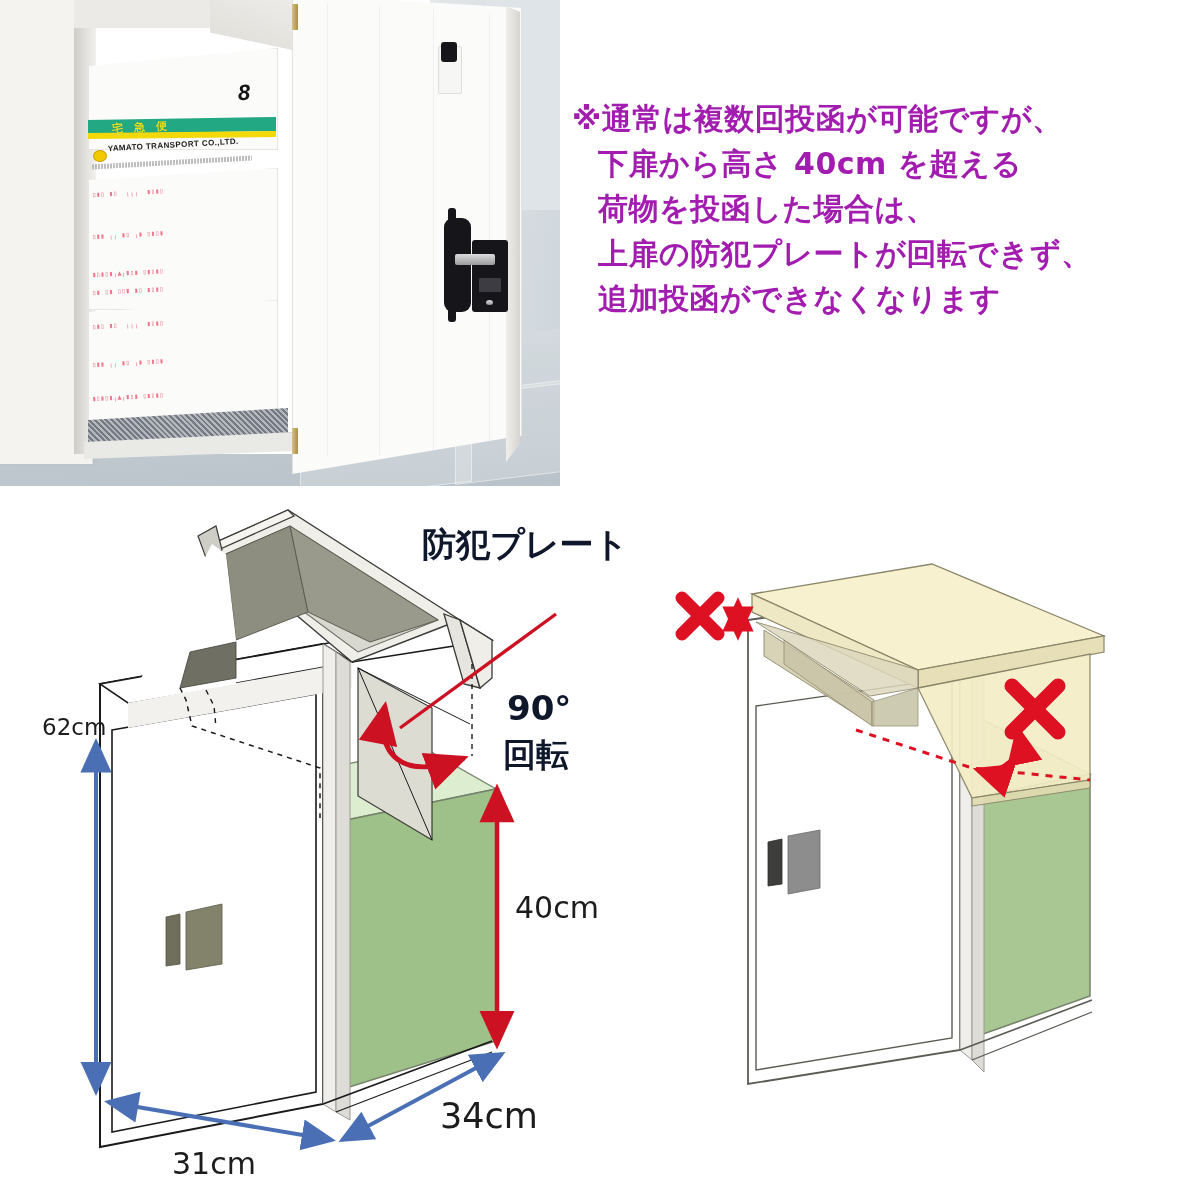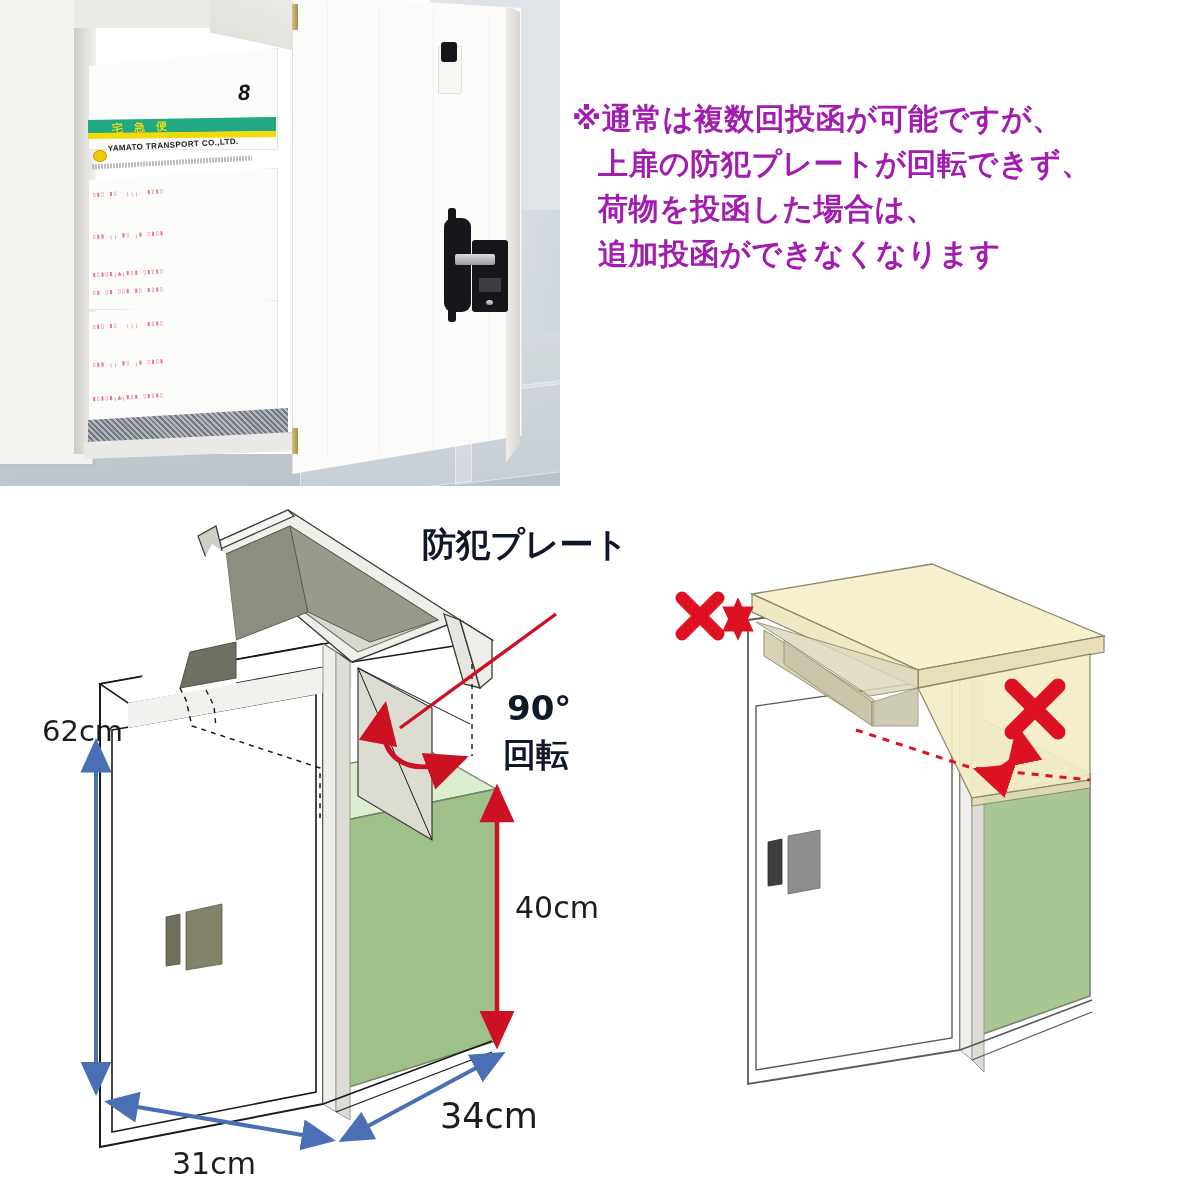--- a/index.html
+++ b/index.html
@@ -155,22 +155,23 @@
     <div class="lock-blk" style="left:472px;top:240px;width:36px;height:72px;border-radius:3px;"></div>
     <div class="handle-bar" style="left:455px;top:254px;width:40px;height:11px;"></div>
     <div class="lock-blk" style="left:479px;top:278px;width:22px;height:14px;background:#3c3c42;border-radius:1px;"></div>
     <div class="handle-bar" style="left:486px;top:300px;width:7px;height:5px;border-radius:50%;"></div>
 
     <div class="photo-sep"></div>
   </div>
 
   <div class="note">
     <span class="l">※通常は複数回投函が可能ですが、</span>
+    <span class="l ind">下扉から高さ 40cm を超える</span>
+    <span class="l ind">荷物を投函した場合は、</span>
     <span class="l ind">上扉の防犯プレートが回転できず、</span>
-    <span class="l ind">荷物を投函した場合は、</span>
     <span class="l ind">追加投函ができなくなります</span>
   </div>
 
   <div class="diagram dg-left">
     <svg width="620" height="708" viewBox="0 0 620 708">
       <defs>
         <marker id="aBlue" markerWidth="9" markerHeight="9" refX="7.6" refY="4.5" orient="auto">
           <path d="M0,0.6 L8.6,4.5 L0,8.4 z" fill="#4a6fb5"></path>
         </marker>
         <marker id="aBlueS" markerWidth="9" markerHeight="9" refX="1.0" refY="4.5" orient="auto">
@@ -251,21 +252,21 @@
       <line x1="68" y1="610" x2="292" y2="648" stroke="#4a6fb5" stroke-width="4" marker-start="url(#aBlueS)" marker-end="url(#aBlue)"></line>
 
       <line x1="302" y1="648" x2="462" y2="562" stroke="#4a6fb5" stroke-width="4" marker-start="url(#aBlueS)" marker-end="url(#aBlue)"></line>
     </svg>
 
     <div class="lbl lbl-red" style="left:382px;top:30px;font-size:34px;font-weight:bold;">防犯プレート</div>
 
     <div class="lbl lbl-red" style="left:467px;top:196px;font-size:34px;font-weight:bold;">90°</div>
     <div class="lbl lbl-red" style="left:463px;top:241px;font-size:33px;font-weight:bold;">回転</div>
 
-    <div class="lbl lbl-dim" style="left:2px;top:222px;font-size:29px;">62cm</div>
+    <div class="lbl lbl-dim" style="left:2px;top:222px;font-size:23px;">62cm</div>
     <div class="lbl lbl-dim" style="left:475px;top:398px;font-size:30px;">40cm</div>
     <div class="lbl lbl-dim" style="left:132px;top:654px;font-size:30px;">31cm</div>
     <div class="lbl lbl-dim" style="left:400px;top:604px;font-size:35px;">34cm</div>
   </div>
 
   <div class="diagram dg-right">
     <svg width="540" height="640" viewBox="0 0 540 640">
       <defs>
         <marker id="rAr" markerWidth="9" markerHeight="9" refX="7.4" refY="4.5" orient="auto">
           <path d="M0,0.6 L8.6,4.5 L0,8.4 z" fill="#dd1122"></path>

